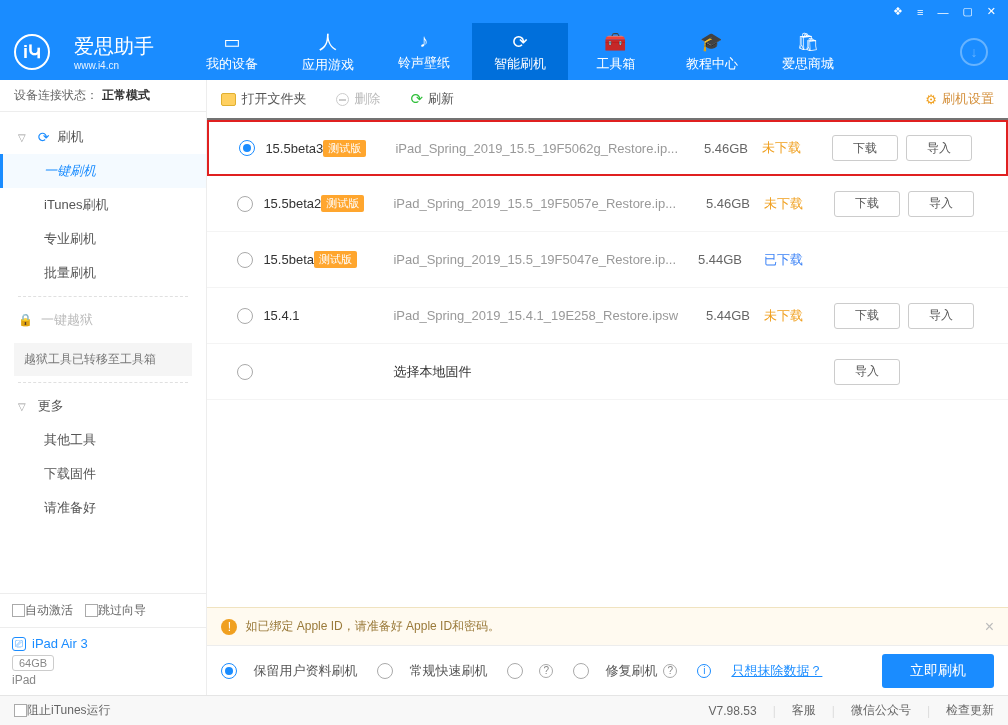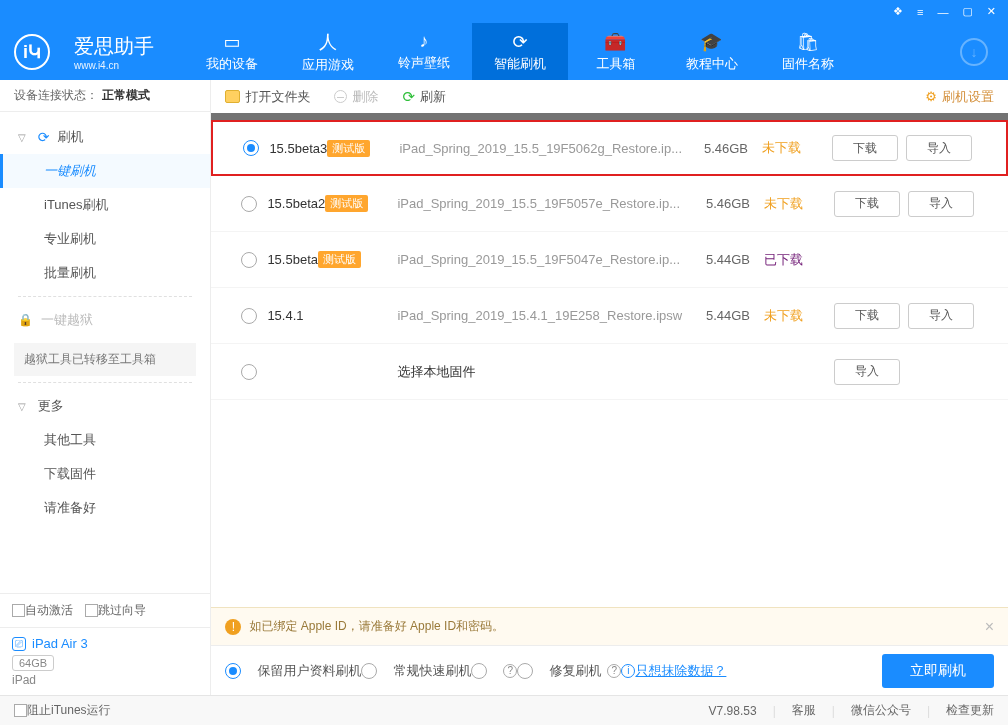--- a/index.html
+++ b/index.html
@@ -41,21 +41,21 @@
 .chk { display: flex; align-items: center; gap: 0; }
 .chk .box { width: 13px; height: 13px; border: 1px solid #aaa; background: #fff; }
 .device-box { padding: 8px 12px; font-size: 12px; }
 .device-box .dev-name { color: #1a8cff; font-size: 13px; display: flex; align-items: center; gap: 6px; }
 .device-box .dev-name .qicon{ width:14px;height:14px;border:1.5px solid #1a8cff;border-radius:3px;display:inline-flex;align-items:center;justify-content:center;font-size:10px;}
 .device-box .cap { display:inline-block; border:1px solid #ccc; border-radius:3px; padding:1px 6px; color:#888; font-size:11px; margin:4px 0 2px; }
 .device-box .model { color: #888; }
 
 
 .panel { flex: 1; display: flex; flex-direction: column; }
-.toolbar { height: 40px; display: flex; align-items: center; padding: 0 14px; border-bottom: 7px solid #737373; gap: 24px; font-size: 13px; }
+.toolbar { height: 40px; display: flex; align-items: center; padding: 0 14px; border-bottom: 2px solid #737373; gap: 30px; font-size: 13px; }
 .tb-btn { display: flex; align-items: center; gap: 5px; color: #555; cursor: pointer; }
 .tb-btn.disabled { color: #bbb; }
 .tb-right { margin-left: auto; color: #d4903c; display: flex; align-items: center; gap: 5px; }
 .gear { color: #f0a020; }
 .folder-icon { width:15px; height:13px; background:#ffd060; border:1px solid #e0b030; display:inline-block; border-radius:2px;}
 
 .thead { height: 36px; display: flex; align-items: center; padding: 0 14px 0 30px; font-size: 12px; color: #666; border-bottom: 1px solid #ededed; }
 .col-ver { width: 130px; padding-left: 26px; }
 .col-name { flex: 1; }
 .col-size { width: 80px; text-align: right; padding-right: 14px; }
@@ -67,30 +67,30 @@
 .row.highlighted { border: 2px solid #e02020; }
 .radio { width: 16px; height: 16px; border: 1.6px solid #aaa; border-radius: 50%; margin-right: 10px; display:flex; align-items:center; justify-content:center; }
 .radio.checked { border-color: #1a8cff; }
 .radio.checked::after { content:""; width:8px; height:8px; background:#1a8cff; border-radius:50%; }
 .row .col-ver { display:flex; align-items:center; padding-left:0; color:#333; }
 .beta-tag { background:#ffa62e; color:#fff; font-size:11px; padding:1px 5px; border-radius:2px; }
 .row .col-name { color: #999; overflow: hidden; text-overflow: ellipsis; white-space: nowrap; }
 .row .col-name.dark{ color:#333;}
 .row .col-size { color:#666; }
 .row .col-stat { color: #f0a020; }
-.row .col-stat.green { color: #701a75; }
+.row .col-stat.green { color: #3b82f6; margin-left: 8px; }
 .row .col-ops { display: flex; gap: 8px; }
 .op-btn { width: 66px; height: 26px; border: 1px solid #ccc; background: #fff; font-size: 12px; color: #555; cursor: pointer; border-radius: 3px; }
 
 
 .notice { height: 38px; display: flex; align-items: center; padding: 0 14px; background: #fffaf0; border-top:1px solid #f0e3c0; font-size:12px; color:#9a7a3a; gap:8px; position:relative;}
 .notice .n-icon { width:16px; height:16px; border-radius:50%; background:#f0a020; color:#fff; display:flex; align-items:center; justify-content:center; font-size:12px;}
 .notice .close { position:absolute; right:14px; color:#bbb; cursor:pointer; font-size:16px;}
 
-.actionbar { height: 50px; display: flex; align-items: center; padding: 0 14px; border-top: 1px solid #ededed; font-size: 13px; color:#555;}
+.actionbar { height: 50px; display: flex; align-items: center; padding: 0 14px; gap: 20px; border-top: 1px solid #ededed; font-size: 13px; color:#555;}
 .ab-opt { display: flex; align-items: center; gap: 6px; }
 .help { width:14px;height:14px;border:1px solid #aaa;border-radius:50%;display:inline-flex;align-items:center;justify-content:center;font-size:10px;color:#888;}
 .help.blue{ border-color:#1a8cff; color:#1a8cff;}
 .link { color:#1a8cff; text-decoration:underline; cursor:pointer; }
 .primary-btn { margin-left:auto; background:#1a8cff; color:#fff; border:none; padding:8px 28px; font-size:14px; border-radius:3px; cursor:pointer;}
 
 .footer { height: 30px; display: flex; align-items: center; padding: 0 14px; background: #f8f8f8; border-top: 1px solid #e5e5e5; font-size: 12px; color: #666; gap: 16px; }
 .footer .chk { cursor:pointer;}
 .footer .spacer { flex:1; }
 .footer .f-item { cursor:pointer; }
@@ -141,21 +141,21 @@
       <div class="nav-item">
         <span class="nv-icon">🧰</span>
         <span>工具箱</span>
       </div>
       <div class="nav-item">
         <span class="nv-icon">🎓</span>
         <span>教程中心</span>
       </div>
       <div class="nav-item">
         <span class="nv-icon">🛍</span>
-        <span>固件名称</span>
+        <span>爱思商城</span>
       </div>
     </div>
   <div class="nav-right">
     <div class="dl-circle">↓</div>
   </div>
 </div>
 
 <div class="content">
 
   <div class="sidebar">

